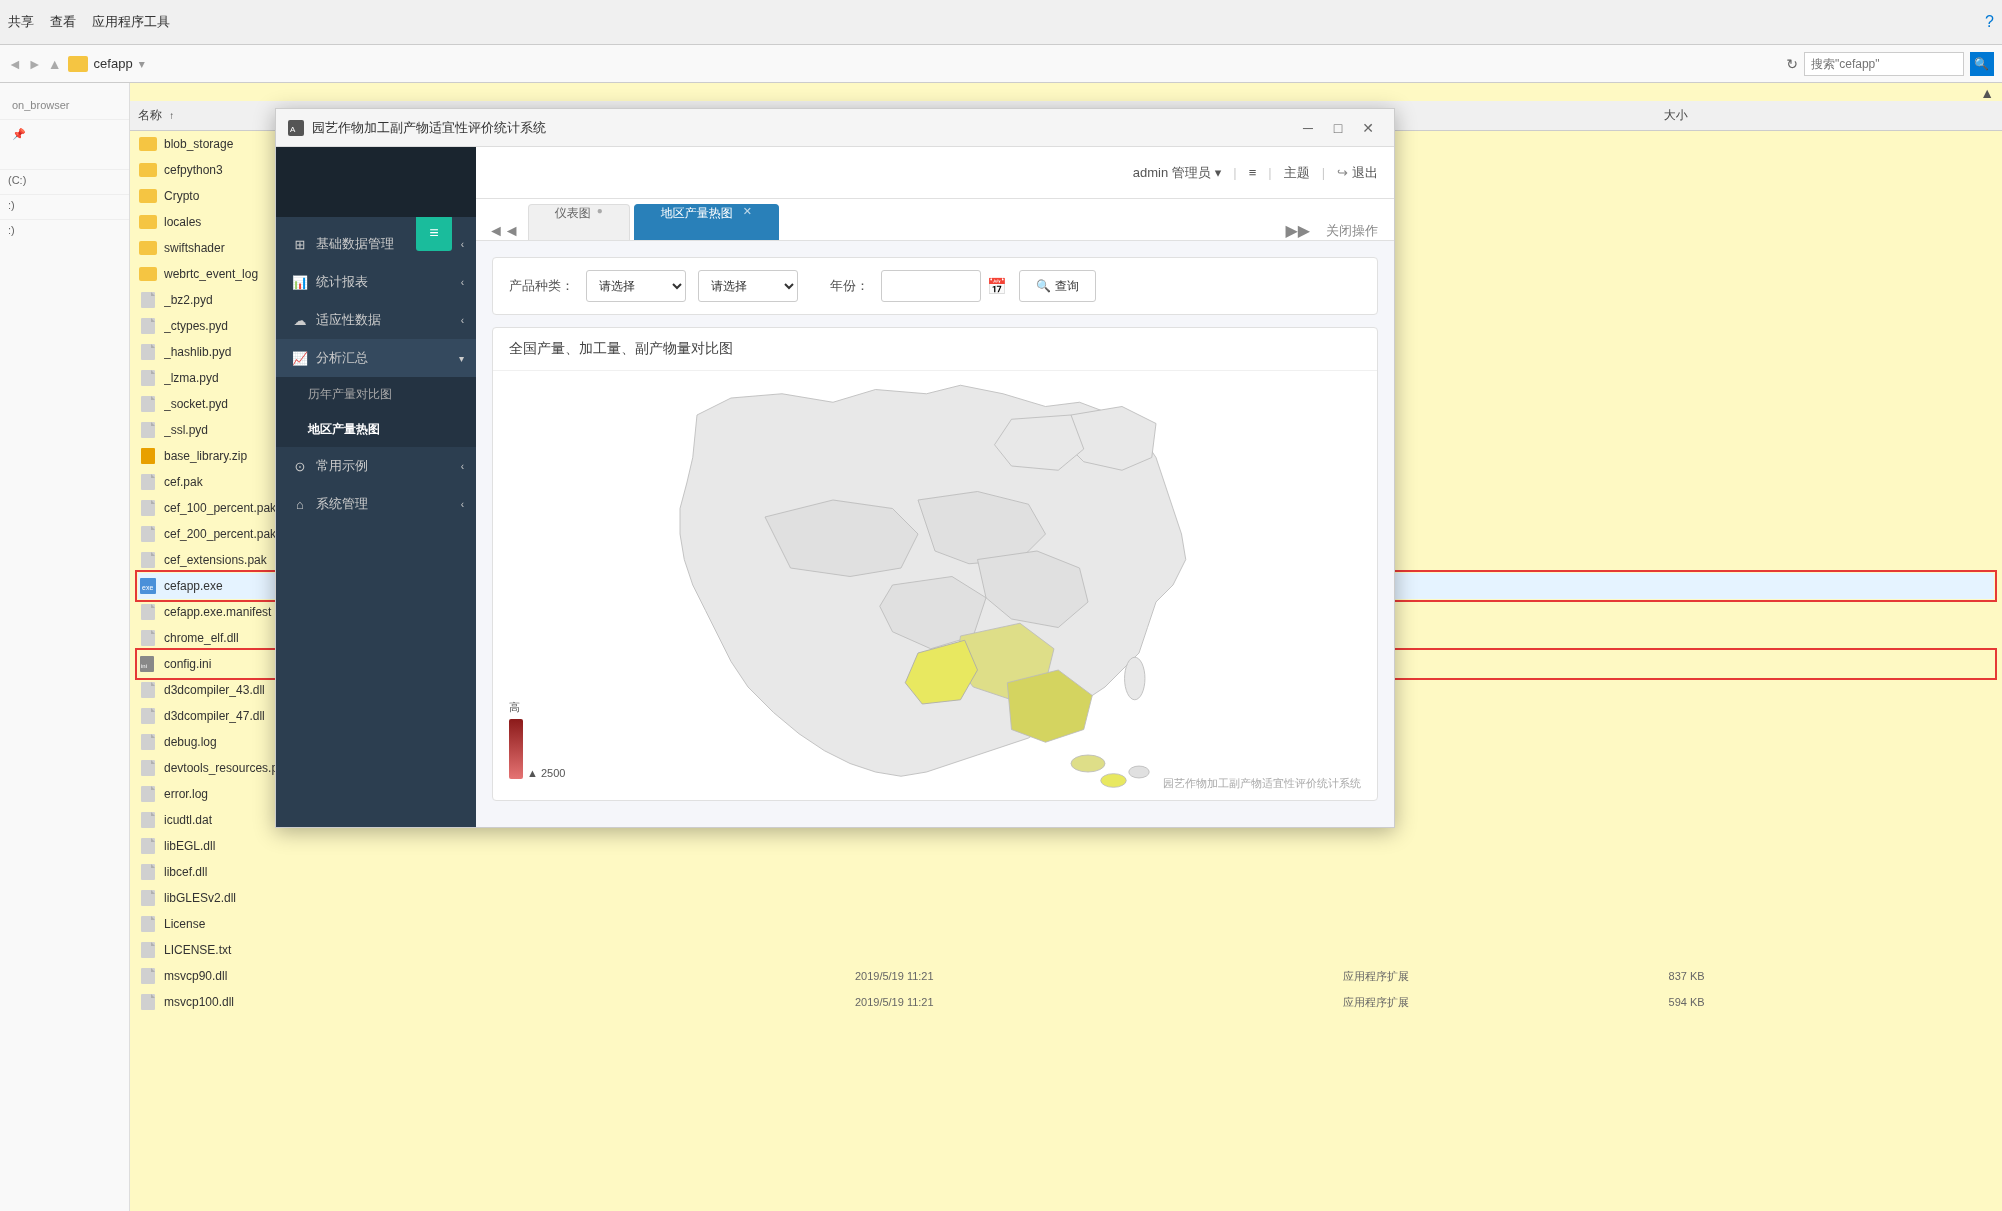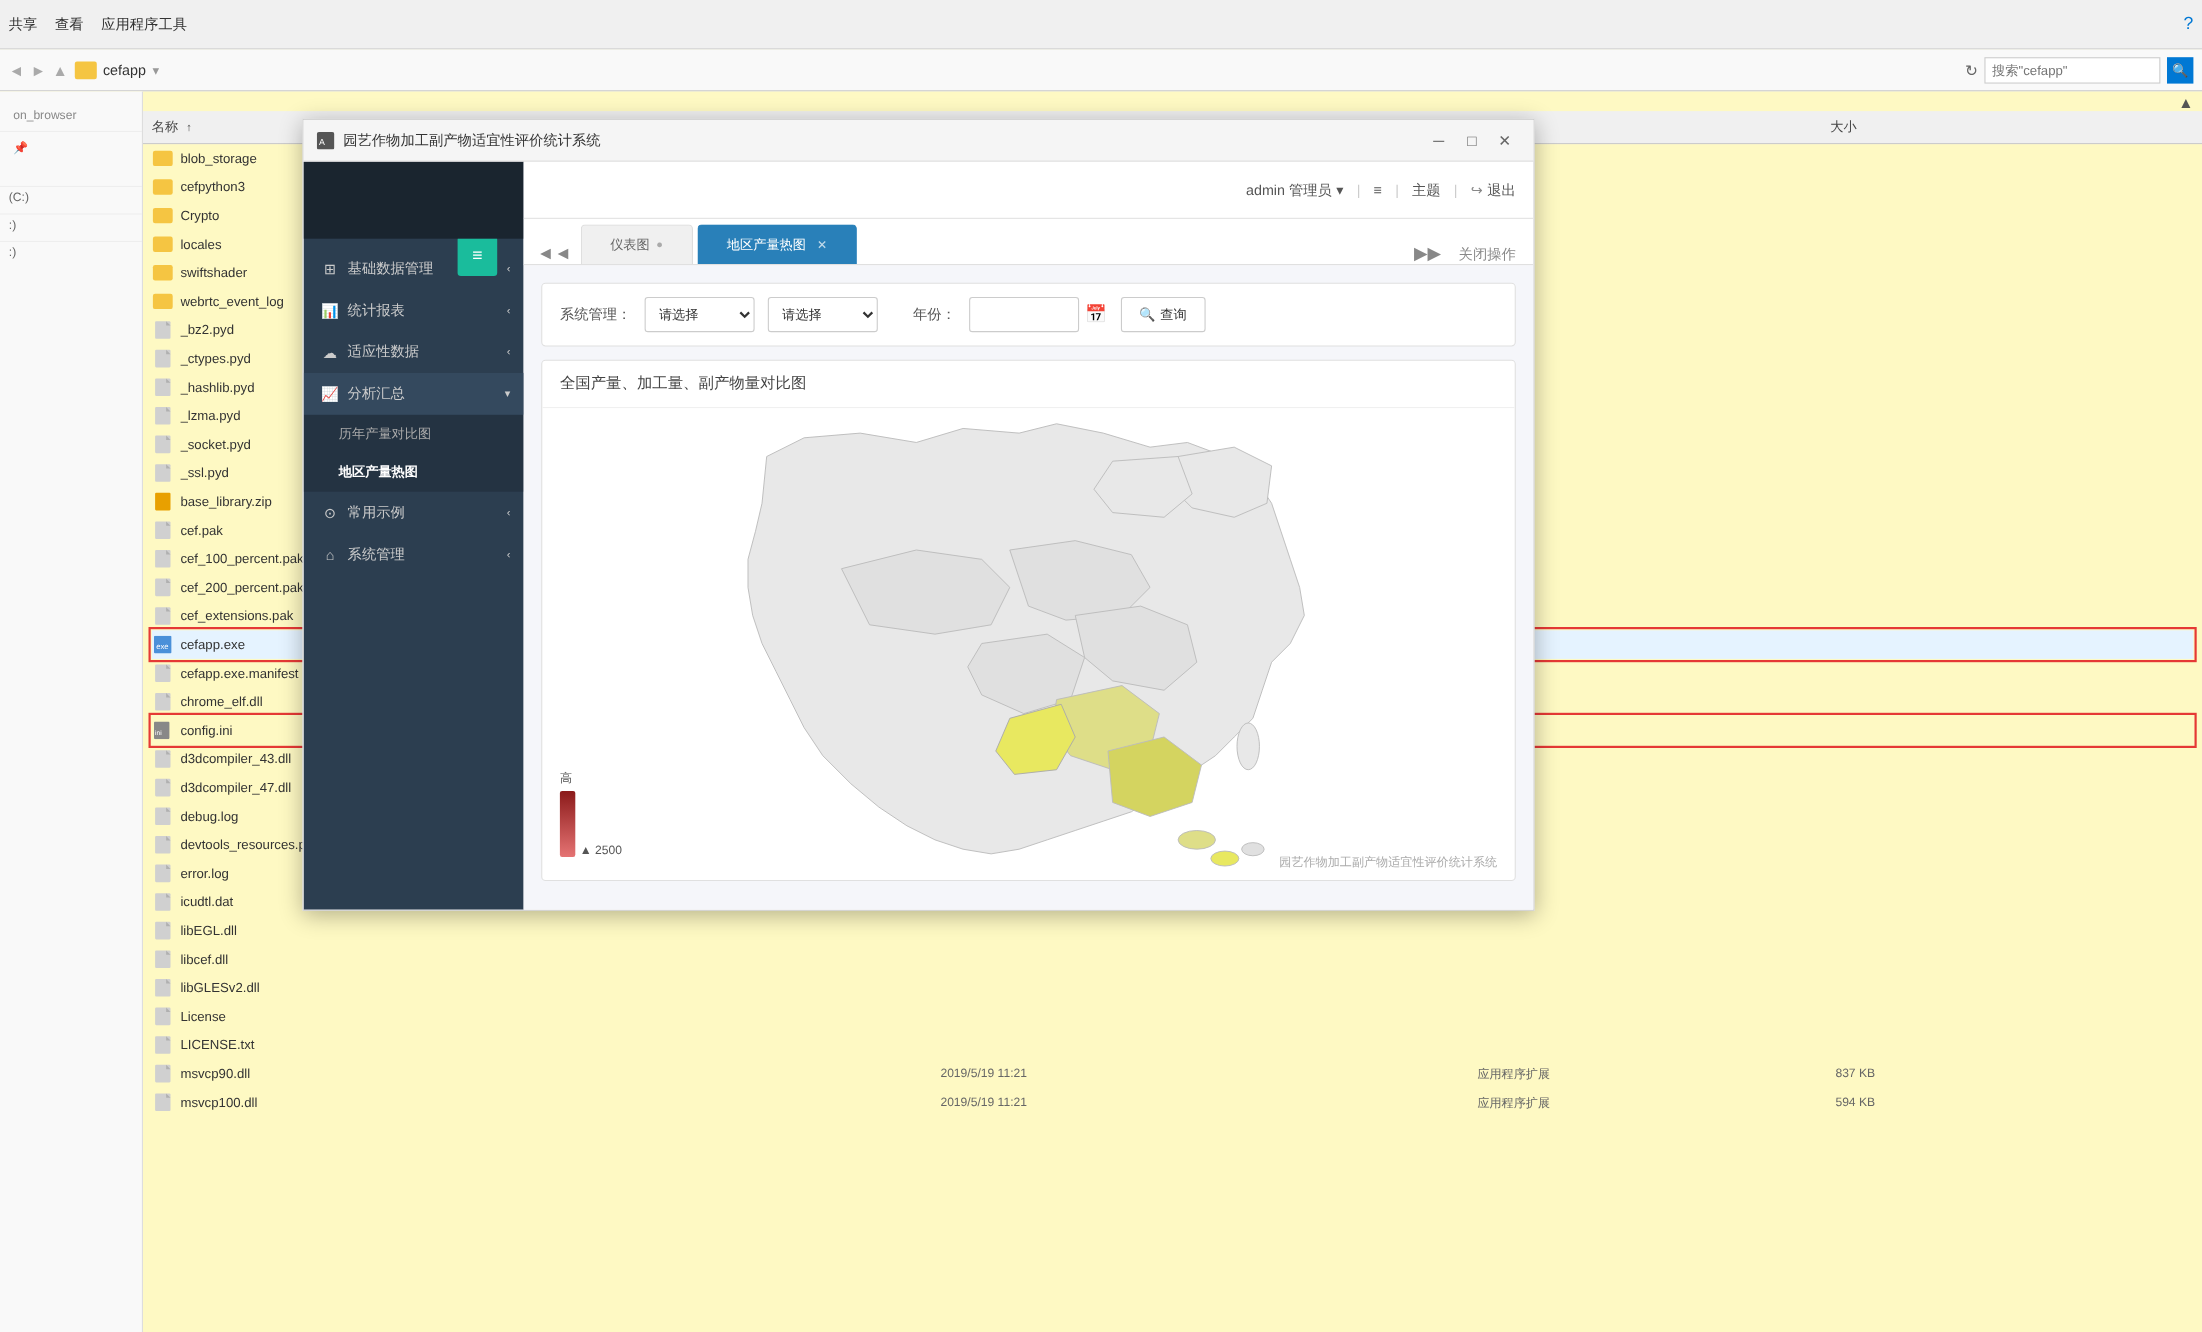--- a/index.html
+++ b/index.html
@@ -66,21 +66,21 @@
     .menu-sub-item { padding: 9px 16px 9px 32px; cursor: pointer; font-size: 12px; color: #aaa; display: block; }
     .menu-sub-item.active { color: #fff; font-weight: bold; }
 
     
     .app-main { flex: 1; display: flex; flex-direction: column; background: #f5f6fa; overflow: hidden; }
     .app-header { height: 52px; background: #fff; border-bottom: 1px solid #e0e0e0; display: flex; align-items: center; justify-content: flex-end; padding: 0 16px; gap: 12px; font-size: 13px; color: #555; }
     .admin-btn { background: transparent; border: none; cursor: pointer; color: #555; font-size: 13px; display: flex; align-items: center; gap: 4px; }
     .btn-sep { color: #ccc; }
 
     .tabs-bar { height: 42px; background: #fff; border-bottom: 1px solid #e0e0e0; display: flex; align-items: flex-end; padding: 0 8px; gap: 4px; }
-    .tab-item { height: 36px; padding: 0 26px; display: flex; align-items: center; gap: 6px; font-size: 12px; cursor: pointer; border-radius: 4px 4px 0 0; background: #f0f0f0; color: #666; border: 1px solid #ddd; border-bottom: none; }
+    .tab-item { height: 36px; padding: 0 26px; display: flex; align-items: flex-start; gap: 6px; font-size: 12px; cursor: pointer; border-radius: 4px 4px 0 0; background: #f0f0f0; color: #666; border: 1px solid #ddd; border-bottom: none; }
     .tab-item.active { background: #2980b9; color: #fff; border-color: #2980b9; }
     .tab-close { font-size: 11px; margin-left: 4px; cursor: pointer; opacity: 0.7; }
     .tab-nav-btn { background: transparent; border: none; cursor: pointer; color: #888; font-size: 16px; padding: 0 4px; }
 
     .app-content { flex: 1; overflow: auto; padding: 16px; }
 
     
     .filter-bar { background: #fff; border: 1px solid #e0e0e0; border-radius: 4px; padding: 12px 16px; margin-bottom: 12px; display: flex; align-items: center; gap: 12px; font-size: 13px; }
     .filter-label { color: #555; }
     .filter-select { height: 32px; border: 1px solid #ccc; padding: 0 8px; font-size: 12px; color: #333; background: #fff; border-radius: 3px; min-width: 100px; }
@@ -602,21 +602,21 @@
           <span class="tab-close">✕</span>
         </div>
         <div style="flex:1;"></div>
         <button class="tab-nav-btn">▶▶</button>
         <span style="font-size:13px;color:#888;padding:0 8px;cursor:pointer;">关闭操作</span>
       </div>
 
       <div class="app-content">
 
         <div class="filter-bar">
-          <span class="filter-label">系统管理：</span>
+          <span class="filter-label">产品种类：</span>
           <select class="filter-select">
             <option>请选择</option>
           </select>
           <select class="filter-select">
             <option>请选择</option>
           </select>
           <span class="filter-label" style="margin-left:20px;">年份：</span>
           <div class="filter-year-box">
             <input class="filter-year-input" type="text" style="">
             <span class="calendar-icon">📅</span>

